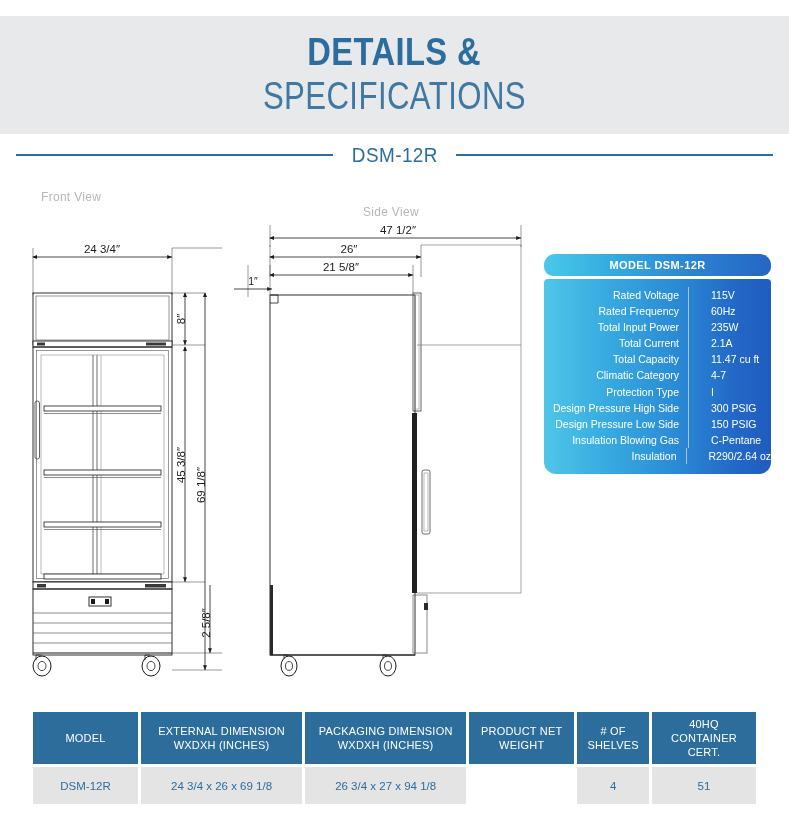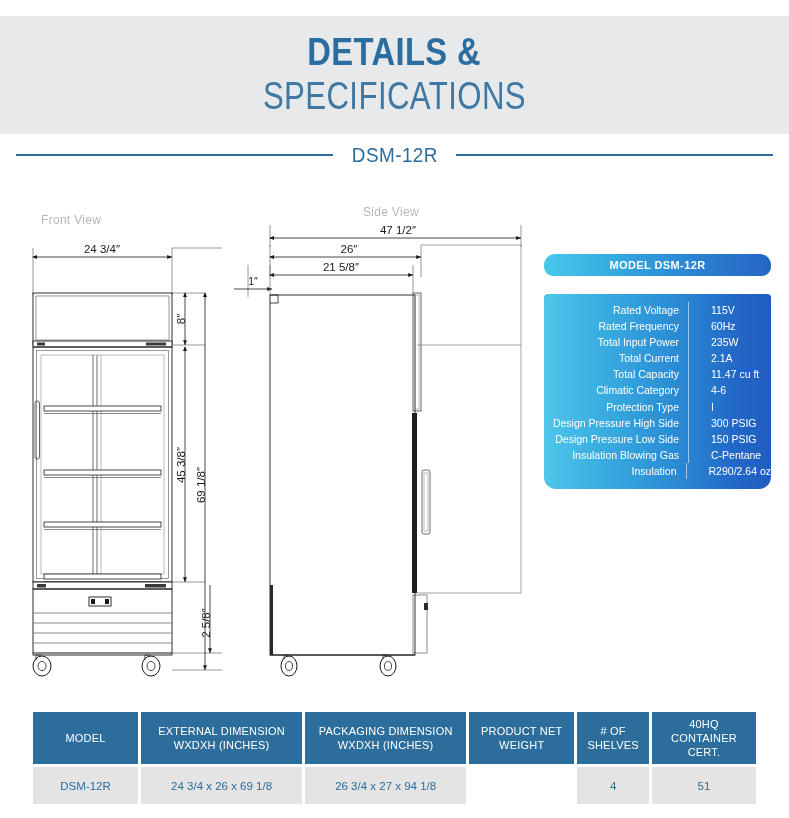--- a/index.html
+++ b/index.html
@@ -38,40 +38,40 @@
   .model-title {
     font-size: 21px; color: #2b6d9e; font-weight: 400;
     letter-spacing: 0.5px; transform: scaleX(0.9);
   }
 
   
   .view-label {
     position: absolute; font-size: 12px; color: #b6b7b8;
     letter-spacing: .3px;
   }
-  #front-view-label { left: 41px; top: 213px; }
+  #front-view-label { left: 41px; top: 190px; }
   #side-view-label  { left: 363px; top: 205px; }
 
   
   .draw { position: absolute; left: 0; top: 185px; width: 540px; height: 500px; }
   .draw svg { display: block; }
 
   
   .spec-card {
     position: absolute; left: 544px; top: 254px; width: 227px;
   }
   .spec-head {
     height: 22px; border-radius: 11px 11px 9px 9px;
     background: linear-gradient(90deg,#49c8ea 0%,#33a9e0 32%,#2a7fd0 70%,#2566c4 100%);
     color: #fff; font-size: 11px; font-weight: bold;
     display: flex; align-items: center; justify-content: center;
     letter-spacing: .4px;
   }
   .spec-body {
-    margin-top: 18px; border-radius: 4px 4px 12px 12px;
+    margin-top: 3px; border-radius: 4px 4px 12px 12px;
     background: linear-gradient(90deg,#4fc6e8 0%,#3bb0e2 22%,#2b8ed6 55%,#2267c6 85%,#1f5cbe 100%);
     padding: 8px 0 10px 0;
   }
   .spec-row {
     display: flex; align-items: center;
     font-size: 10.5px; color: #ffffff; line-height: 16.1px;
   }
   .spec-k {
     width: 144px; text-align: right; padding-right: 9px;
     white-space: nowrap;
@@ -300,21 +300,21 @@
         <div class="spec-row">
           <div class="spec-k">Total Current</div>
           <div class="spec-v">2.1A</div>
         </div>
         <div class="spec-row">
           <div class="spec-k">Total Capacity</div>
           <div class="spec-v">11.47 cu ft</div>
         </div>
         <div class="spec-row">
           <div class="spec-k">Climatic Category</div>
-          <div class="spec-v">4-6</div>
+          <div class="spec-v">4-7</div>
         </div>
         <div class="spec-row">
           <div class="spec-k">Protection Type</div>
           <div class="spec-v">I</div>
         </div>
         <div class="spec-row">
           <div class="spec-k">Design Pressure High Side</div>
           <div class="spec-v">300 PSIG</div>
         </div>
         <div class="spec-row">

